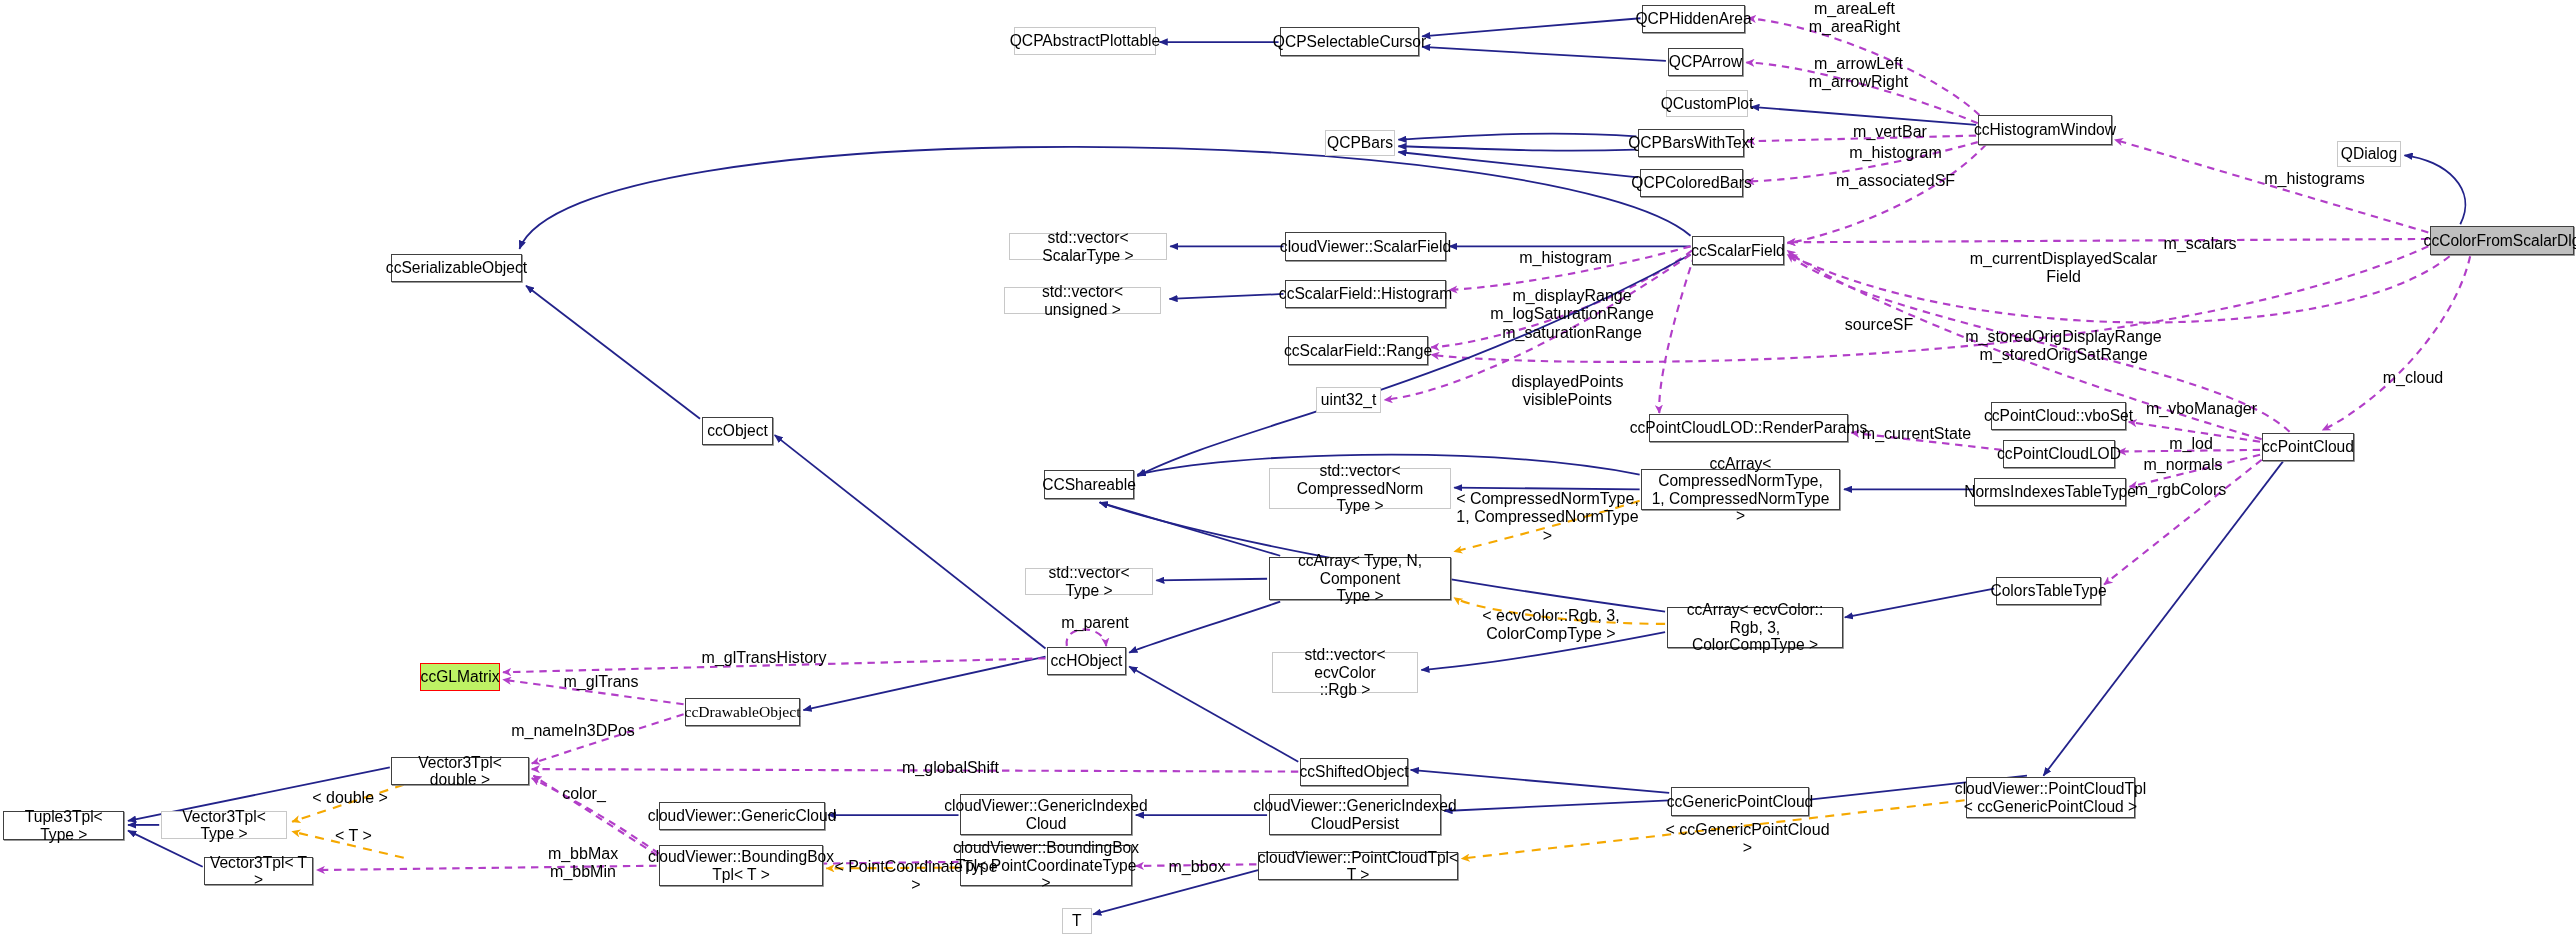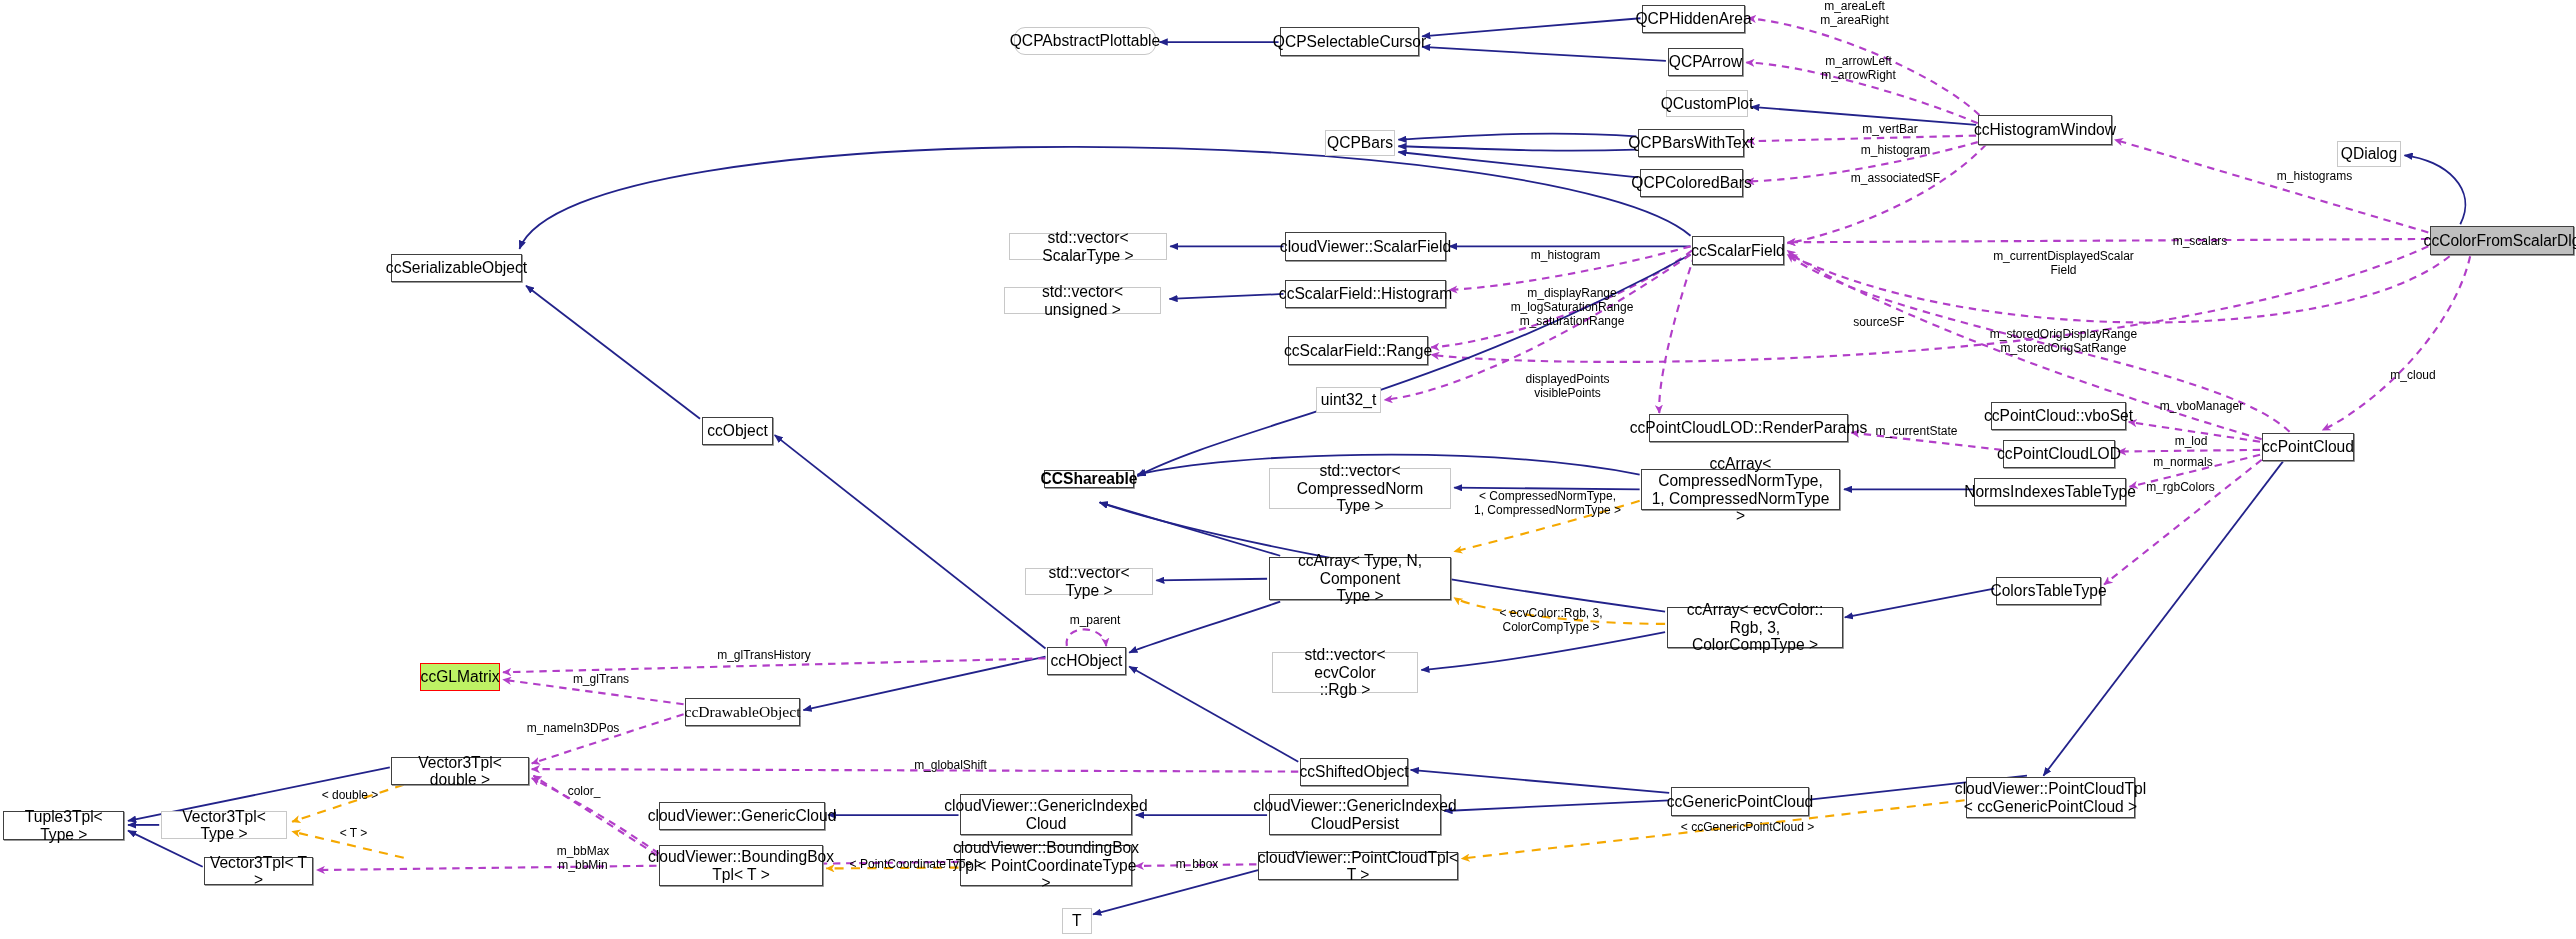--- a/index.html
+++ b/index.html
@@ -53,21 +53,21 @@
     box-shadow: 0.8px 0.8px 0 #808080;
   }
   
   .node.redbox {
     border: 1.6px solid #ff0000;
     background: #bef264;
   }
   .edge-label {
     position: absolute;
     font-family: "Liberation Sans", sans-serif;
-    font-size: 12px;
+    font-size: 16px;
     line-height: 1.15;
     color: #000000;
     white-space: pre-line;
     text-align: center;
     background: transparent;
     z-index: 6;
     pointer-events: none;
   }
 </style>
 </head>
@@ -157,21 +157,21 @@
         <path d="M801,1042 L650,945" fill="none" stroke="#b23ec8" stroke-width="2.6" stroke-dasharray="9,7" marker-end="url(#arrow-usage)"></path>
         <path d="M1168,1057 L1007,1058" fill="none" stroke="#f5a800" stroke-width="2.6" stroke-dasharray="11,9" marker-end="url(#arrow-template)"></path>
         <path d="M1168,1050 L386,1060" fill="none" stroke="#b23ec8" stroke-width="2.6" stroke-dasharray="9,7" marker-end="url(#arrow-usage)"></path>
         <path d="M1531,1053 L1384,1055" fill="none" stroke="#b23ec8" stroke-width="2.6" stroke-dasharray="9,7" marker-end="url(#arrow-usage)"></path>
         <path d="M1533,1060 L1332,1114" fill="none" stroke="#22228a" stroke-width="2.2" marker-end="url(#arrow-inherit)"></path>
         <path d="M803,1040 C760,1010 720,985 648,948" fill="none" stroke="#b23ec8" stroke-width="2.6" stroke-dasharray="9,7" marker-end="url(#arrow-usage)"></path>
       </g>
   </svg>
 
   <div id="nodes-group">
-      <div class="node plain" style="left: 1014px; top: 27px; width: 142px; height: 28px; border-radius: 11px;">QCPAbstractPlottable</div>
+      <div class="node plain" style="left: 1014px; top: 27px; width: 142px; height: 28px;">QCPAbstractPlottable</div>
       <div class="node solid" style="left: 1280px; top: 27px; width: 139px; height: 29px;">QCPSelectableCursor</div>
       <div class="node solid" style="left: 1642px; top: 4.9px; width: 103px; height: 28px;">QCPHiddenArea</div>
       <div class="node solid" style="left: 1668px; top: 48px; width: 75px; height: 28px;">QCPArrow</div>
       <div class="node plain" style="left: 1666px; top: 90px; width: 82px; height: 27px;">QCustomPlot</div>
       <div class="node plain" style="left: 1325px; top: 130px; width: 70px; height: 26px;">QCPBars</div>
       <div class="node solid" style="left: 1638px; top: 129px; width: 106px; height: 28px;">QCPBarsWithText</div>
       <div class="node solid" style="left: 1640px; top: 169px; width: 103px; height: 28px;">QCPColoredBars</div>
       <div class="node solid" style="left: 1978px; top: 115px; width: 134px; height: 29.5px;">ccHistogramWindow</div>
       <div class="node plain" style="left: 2337px; top: 141px; width: 64px; height: 26px;">QDialog</div>
       <div class="node focus" style="left: 2430px; top: 226px; width: 144px; height: 29px;">ccColorFromScalarDlg</div>
@@ -181,21 +181,21 @@
       <div class="node solid" style="left: 1692px; top: 236px; width: 92px; height: 29px;">ccScalarField</div>
       <div class="node plain" style="left: 1004px; top: 287px; width: 157px; height: 27px;">std::vector&lt; unsigned &gt;</div>
       <div class="node solid" style="left: 1285px; top: 280px; width: 161px; height: 28px;">ccScalarField::Histogram</div>
       <div class="node solid" style="left: 1288px; top: 336px; width: 140px; height: 29px;">ccScalarField::Range</div>
       <div class="node plain" style="left: 1316px; top: 387px; width: 65px; height: 26px;">uint32_t</div>
       <div class="node solid" style="left: 702px; top: 417px; width: 71px; height: 28px;">ccObject</div>
       <div class="node solid" style="left: 1649px; top: 414px; width: 199px; height: 28px;">ccPointCloudLOD::RenderParams</div>
       <div class="node solid" style="left: 1991px; top: 402px; width: 135px; height: 28px;">ccPointCloud::vboSet</div>
       <div class="node solid" style="left: 2003px; top: 440px; width: 112px; height: 28px;">ccPointCloudLOD</div>
       <div class="node solid" style="left: 2262px; top: 433px; width: 92px; height: 28px;">ccPointCloud</div>
-      <div class="node solid" style="left: 1044px; top: 470px; width: 90px; height: 18px; font-weight: bold;">CCShareable</div>
+      <div class="node solid" style="left: 1044px; top: 470px; width: 90px; height: 29px;">CCShareable</div>
       <div class="node plain" style="left: 1269px; top: 468px; width: 182px; height: 41px;">std::vector&lt; CompressedNorm
 Type &gt;</div>
       <div class="node solid" style="left: 1641px; top: 469px; width: 199px; height: 41px;">ccArray&lt; CompressedNormType,
 1, CompressedNormType &gt;</div>
       <div class="node solid" style="left: 1974px; top: 478px; width: 152px; height: 28px;">NormsIndexesTableType</div>
       <div class="node plain" style="left: 1025px; top: 568px; width: 128px; height: 27px;">std::vector&lt; Type &gt;</div>
       <div class="node solid" style="left: 1269px; top: 557px; width: 182px; height: 43px;">ccArray&lt; Type, N, Component
 Type &gt;</div>
       <div class="node solid" style="left: 1667px; top: 607px; width: 176px; height: 41px;">ccArray&lt; ecvColor::
 Rgb, 3, ColorCompType &gt;</div>

